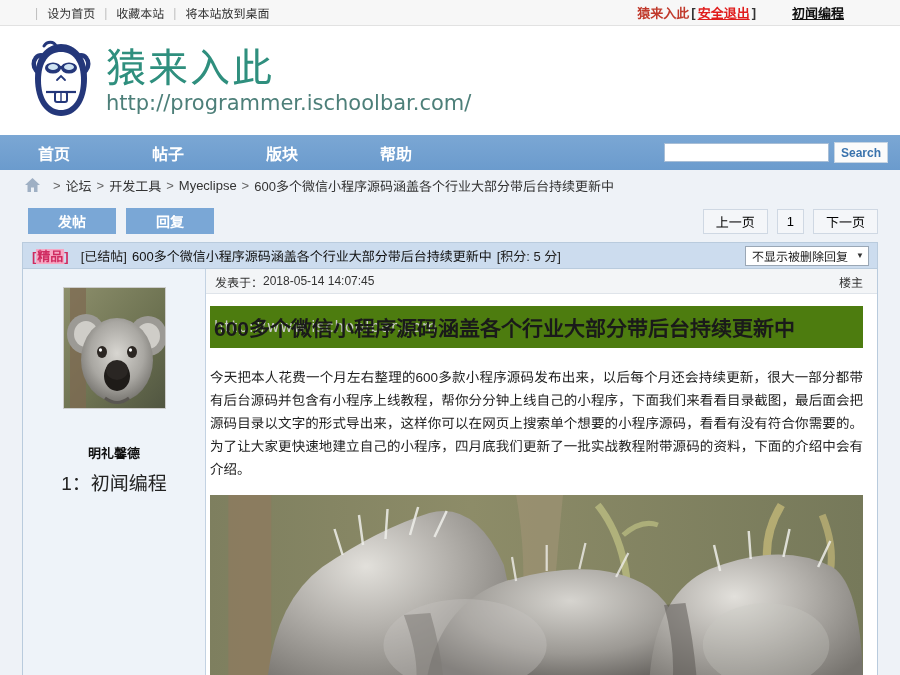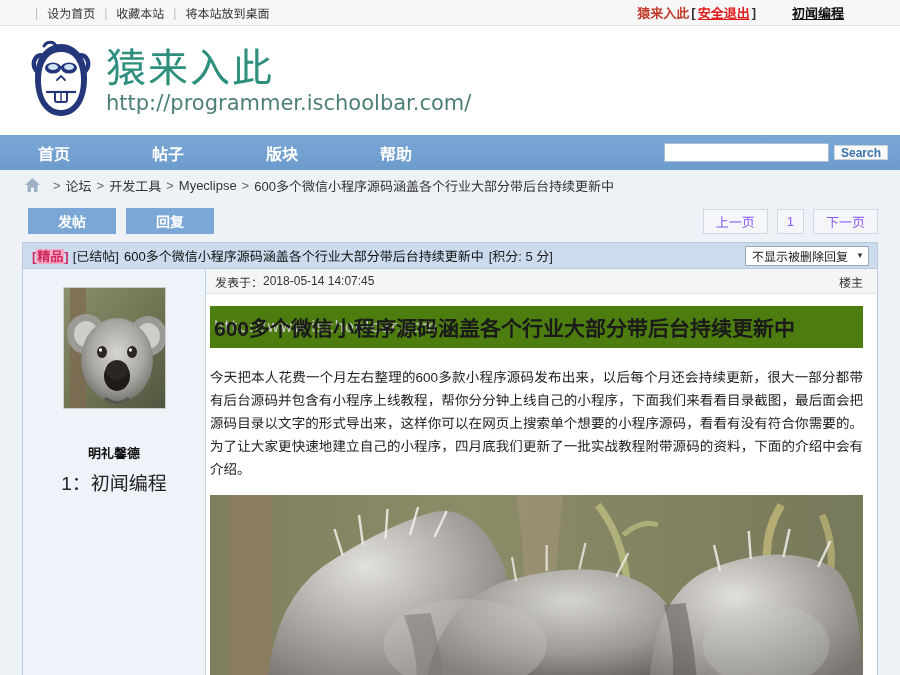--- a/index.html
+++ b/index.html
@@ -102,21 +102,21 @@
     width: 165px;
     height: 19px;
     border: 1px solid #a8bed6;
     background: #fff;
     font-size: 12px;
     padding: 0 4px;
     outline: none;
     font-family: "Liberation Sans", sans-serif;
   }
   .search-btn {
-    height: 15px;
+    height: 21px;
     margin-left: 5px;
     background: #fbfbfb;
     border: 1px solid #c6d4e2;
     color: #3a73ad;
     font-size: 12px;
     font-weight: bold;
     padding: 0 6px;
     cursor: pointer;
     font-family: "Liberation Sans", sans-serif;
   }
@@ -158,21 +158,21 @@
     height: 26px;
     padding: 0 30px;
     margin-right: 10px;
     cursor: pointer;
     font-family: "Liberation Sans", sans-serif;
   }
   .pager { margin-left: auto; display: flex; align-items: center; }
   .pg {
     background: #f4f6f9;
     border: 1px solid #cfd8e3;
-    color: #8b5cf6;
+    color: #000000;
     font-size: 13px;
     height: 25px;
     min-width: 25px;
     padding: 0 12px;
     margin-left: 9px;
     display: flex;
     align-items: center;
     justify-content: center;
     cursor: pointer;
     font-family: "Liberation Sans", sans-serif;
@@ -197,21 +197,21 @@
     position: relative;
   }
   .tag-jingpin {
     color: #cf2b60;
     font-weight: bold;
   }
   .tag-jingpin .hl {
     background: #f6a8c4;
     padding: 0 1px;
   }
-  .tag-closed { margin-left: 4px; color: #222; }
+  .tag-closed { margin-left: 12px; color: #222; }
   .head-title { margin-left: 5px; color: #111; }
   .head-score { margin-left: 5px; color: #222; }
   .select-box {
     margin-left: auto;
     background: #fff;
     border: 1px solid #9aa7b5;
     height: 20px;
     min-width: 124px;
     display: flex;
     align-items: center;

